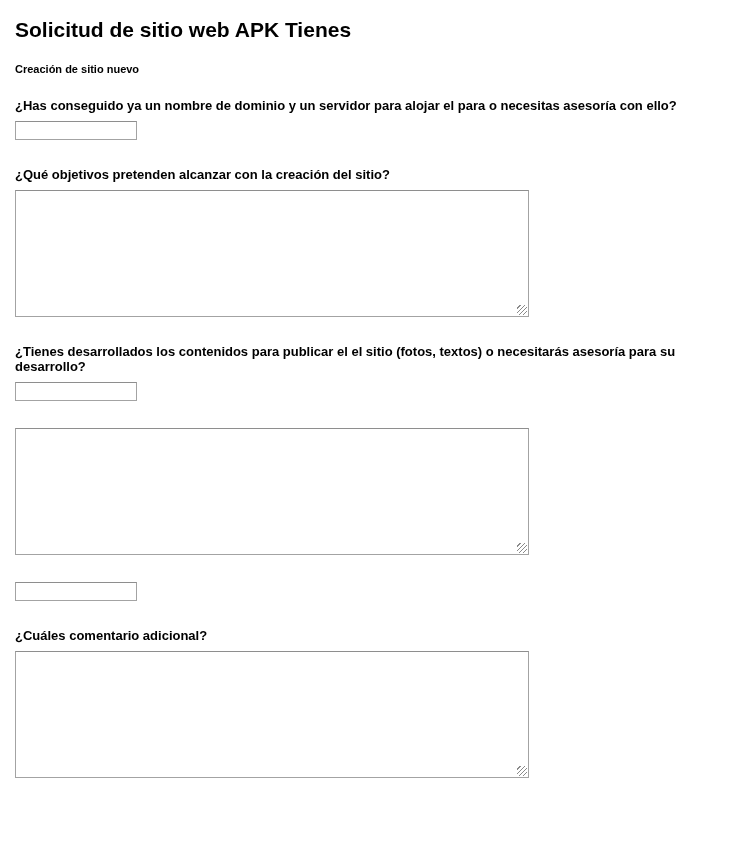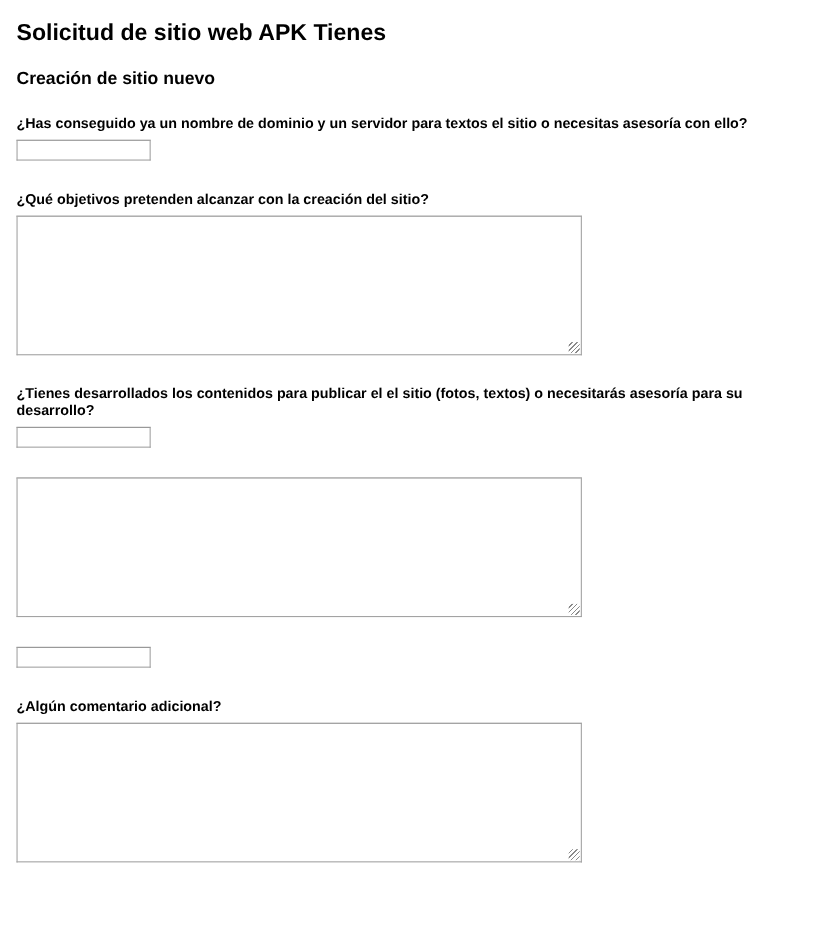--- a/index.html
+++ b/index.html
@@ -15,21 +15,21 @@
     min-height: 857px;
     padding: 18px 15px 20px 15px;
   }
   .form-title {
     font-size: 21px;
     font-weight: bold;
     margin: 0 0 21px 0;
     line-height: 1.15;
   }
   .section-title {
-    font-size: 16px;
+    font-size: 11px;
     font-weight: bold;
     margin: 0 0 22px 0;
     line-height: 1.15;
   }
   .question {
     margin-bottom: 27px;
   }
   .q-label {
     display: block;
     font-size: 13px;
@@ -85,21 +85,21 @@
 </head>
 <body>
 
 <div class="page">
 
   <h1 class="form-title">Solicitud de sitio web APK Tienes</h1>
 
   <h2 class="section-title">Creación de sitio nuevo</h2>
 
   <div class="question">
-    <label class="q-label">¿Has conseguido ya un nombre de dominio y un servidor para textos el sitio o necesitas asesoría con ello?</label>
+    <label class="q-label">¿Has conseguido ya un nombre de dominio y un servidor para alojar el para o necesitas asesoría con ello?</label>
     <input type="text" class="q-input" value="" style="">
   </div>
 
   <div class="question">
     <label class="q-label">¿Qué objetivos pretenden alcanzar con la creación del sitio?</label>
     <div class="ta-wrap">
       <textarea class="q-textarea" style=""></textarea>
       <span class="resize-grip"></span>
     </div>
   </div>
@@ -114,20 +114,20 @@
       <textarea class="q-textarea" style=""></textarea>
       <span class="resize-grip"></span>
     </div>
   </div>
 
   <div class="question">
     <input type="text" class="q-input" value="" style="">
   </div>
 
   <div class="question">
-    <label class="q-label">¿Algún comentario adicional?</label>
+    <label class="q-label">¿Cuáles comentario adicional?</label>
     <div class="ta-wrap">
       <textarea class="q-textarea" style=""></textarea>
       <span class="resize-grip"></span>
     </div>
   </div>
 
 </div>
 
 </body></html>

